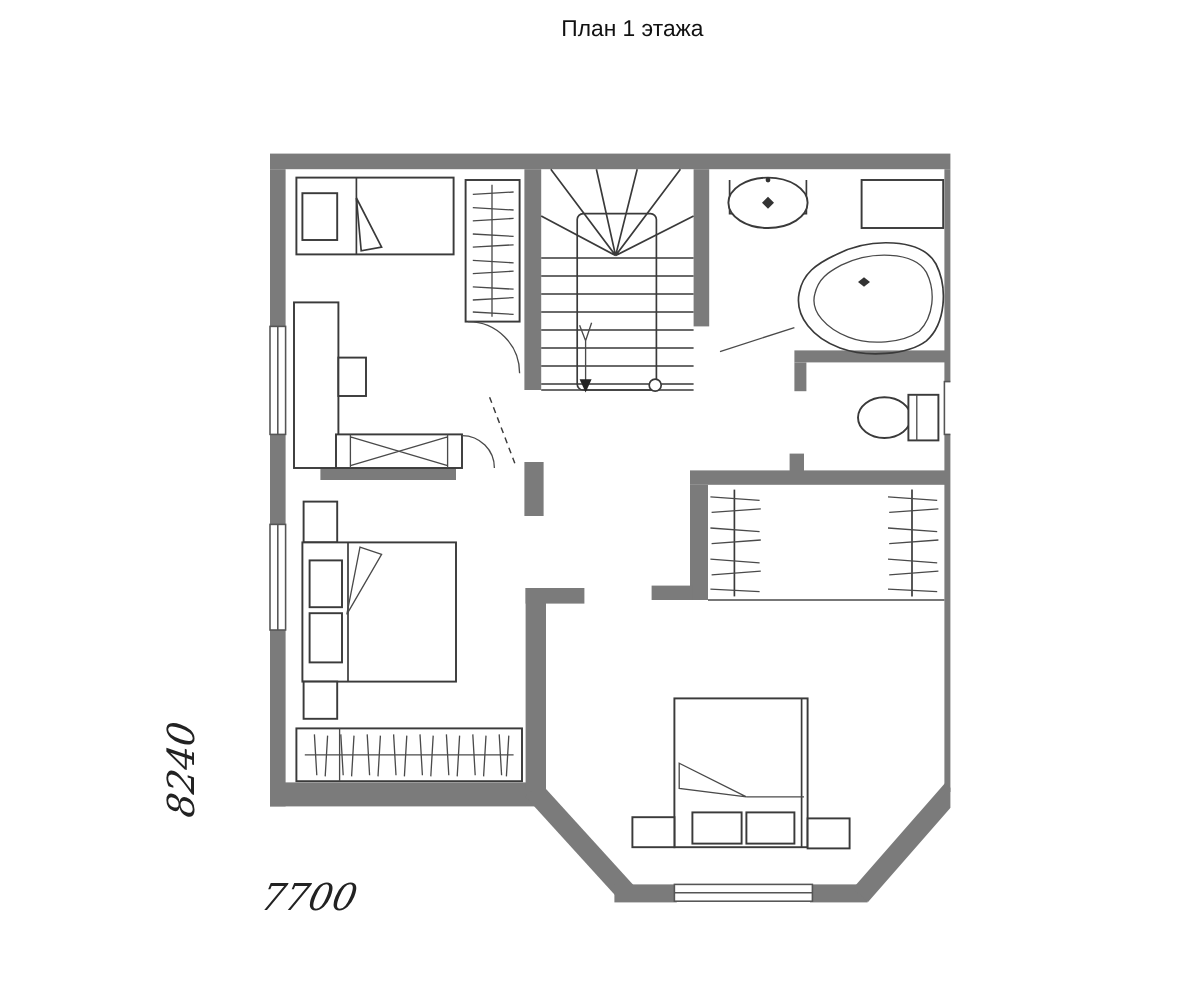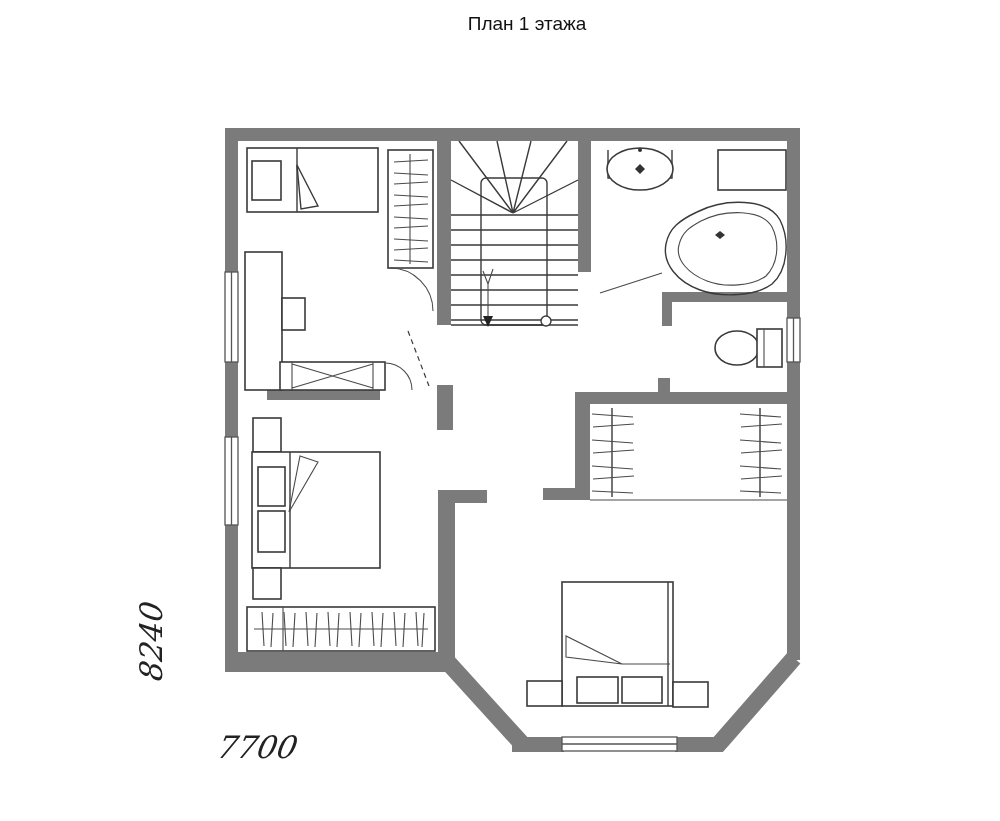--- a/index.html
+++ b/index.html
@@ -1,16 +1,16 @@
 <!DOCTYPE html>
 <html><head>
 <meta charset="utf-8">
 <style>
   html,body{margin:0;padding:0;background:#ffffff;}
-  .canvas{position:relative;width:1000px;height:821px;background:#ffffff;overflow:hidden;
+  .canvas{position:relative;width:792px;height:821px;background:#ffffff;overflow:hidden;
           font-family:"Liberation Sans",sans-serif;border-radius:25px;}
   svg{position:absolute;left:0;top:0;}
   .wall{fill:#7b7b7b;stroke:none;}
   .wallline{stroke:#7b7b7b;fill:none;}
   .thin{stroke:#3a3a3a;stroke-width:1.4;fill:none;}
   .thinner{stroke:#4a4a4a;stroke-width:1.1;fill:none;}
   .furn{stroke:#3a3a3a;stroke-width:1.6;fill:#ffffff;}
   .glass{stroke:#555555;stroke-width:1.3;fill:#ffffff;}
   .dash{stroke:#3a3a3a;stroke-width:1.2;fill:none;stroke-dasharray:5 4;}
   .title-text{font-family:"Liberation Sans",sans-serif;font-size:19px;fill:#111111;}

